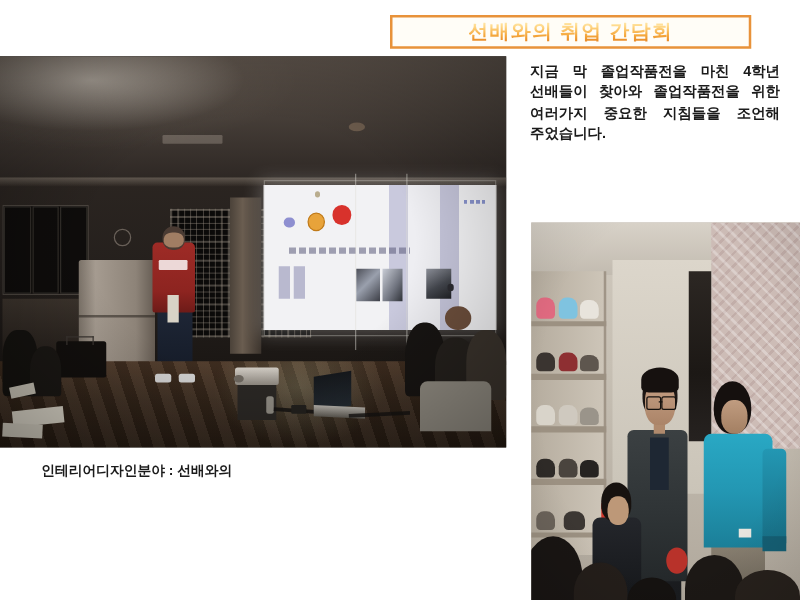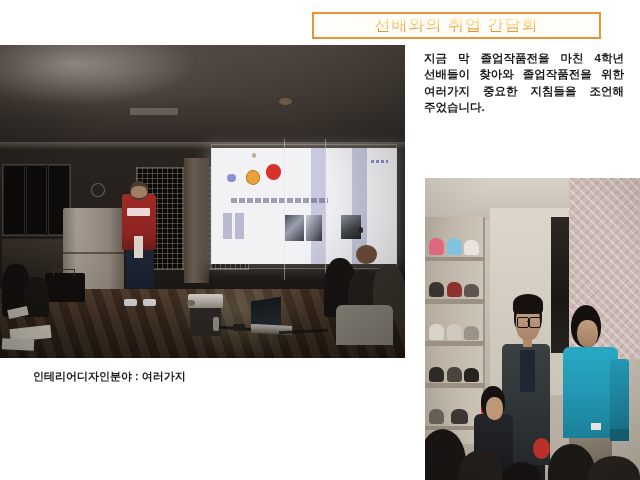--- a/index.html
+++ b/index.html
@@ -24,21 +24,21 @@
     height: 27px;
     box-sizing: border-box;
     border: 2px solid #e8923a;
     background: #fffdf7;
     display: flex;
     align-items: center;
     justify-content: center;
   }
   #title-text {
     font-size: 16px;
-    font-weight: normal;
+    font-weight: bold;
     letter-spacing: 1px;
     background: linear-gradient(to bottom,
         #fff4c8 0%,
         #ffd98a 28%,
         #f5a93f 62%,
         #e07818 100%);
     -webkit-background-clip: text;
     background-clip: text;
     color: transparent;
     -webkit-text-fill-color: transparent;
@@ -513,21 +513,21 @@
 
   <div class="abs" id="l-aud-g"></div>
   <div class="abs" id="l-aud-c"></div>
   <div class="abs" id="l-aud-d"></div>
   <div class="abs" id="l-aud-e"></div>
   <div class="abs" id="l-aud-f"></div>
 
   <div class="abs" id="l-vignette"></div>
 </div>
 
-<div id="caption-left">인테리어디자인분야 : 여러가지</div>
+<div id="caption-left">인테리어디자인분야 : 선배와의</div>
 
 <div class="photo" id="photo-right">
   <div class="abs" id="r-wall"></div>
   <div class="abs" id="r-wall-upper"></div>
   <div class="abs" id="r-wallpaper"></div>
   <div class="abs" id="r-wall-panel"></div>
   <div class="abs" id="r-doorway"></div>
 
   <div class="abs" id="r-shelf"></div>
   <div class="abs r-shelf-board" id="r-sb1"></div>

